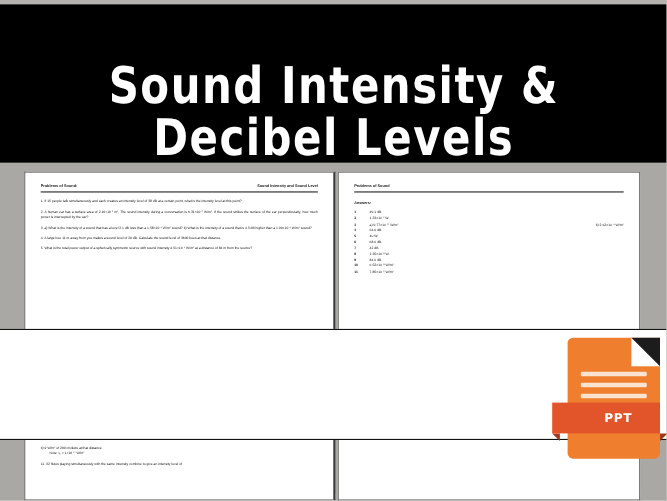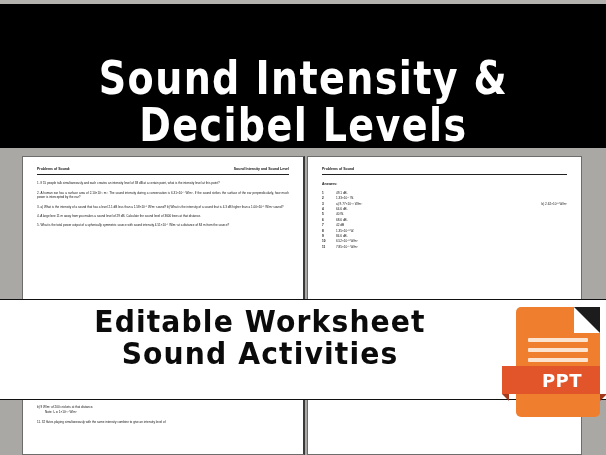--- a/index.html
+++ b/index.html
@@ -186,21 +186,21 @@
     width: 98px; height: 28px;
     background: #e2552b;
     display: flex;
     align-items: center;
     justify-content: center;
   }
   .ppt-ribbon span {
     color: #ffffff;
     font-family: "DejaVu Sans", sans-serif;
     font-weight: bold;
-    font-size: 18px;
+    font-size: 11px;
     letter-spacing: 0.5px;
     padding-left: 22px;
   }
   .ppt-shadow-l {
     position: absolute;
     left: -14px; top: 87px;
     width: 0; height: 0;
     border-top: 7px solid #a13a1c;
     border-left: 7px solid transparent;
   }
@@ -328,24 +328,20 @@
   <div class="sheet-bottom-left">
     <div class="bl-inner">
       <div>b) 9 W/m² of 200 crickets at that distance.</div>
       <div class="ws-sub">Note: I₀ = 1×10⁻¹² W/m²</div>
       <div style="margin-top:5px">11. 32 flutes playing simultaneously with the same intensity combine to give an intensity level of</div>
     </div>
   </div>
   <div class="sheet-bottom-right"></div>
 
   <div class="banner">
-    <div class="banner-text">
-      <span class="bl">Editable Worksheet</span>
-      <span class="bl">Sound Activities</span>
-    </div>
 
     <div class="ppt-icon">
       <div class="ppt-body"></div>
       <div class="ppt-fold-bg"></div>
       <div class="ppt-fold"></div>
       <div class="ppt-lines">
         <div class="ppt-line"></div>
         <div class="ppt-line"></div>
         <div class="ppt-line"></div>
       </div>

